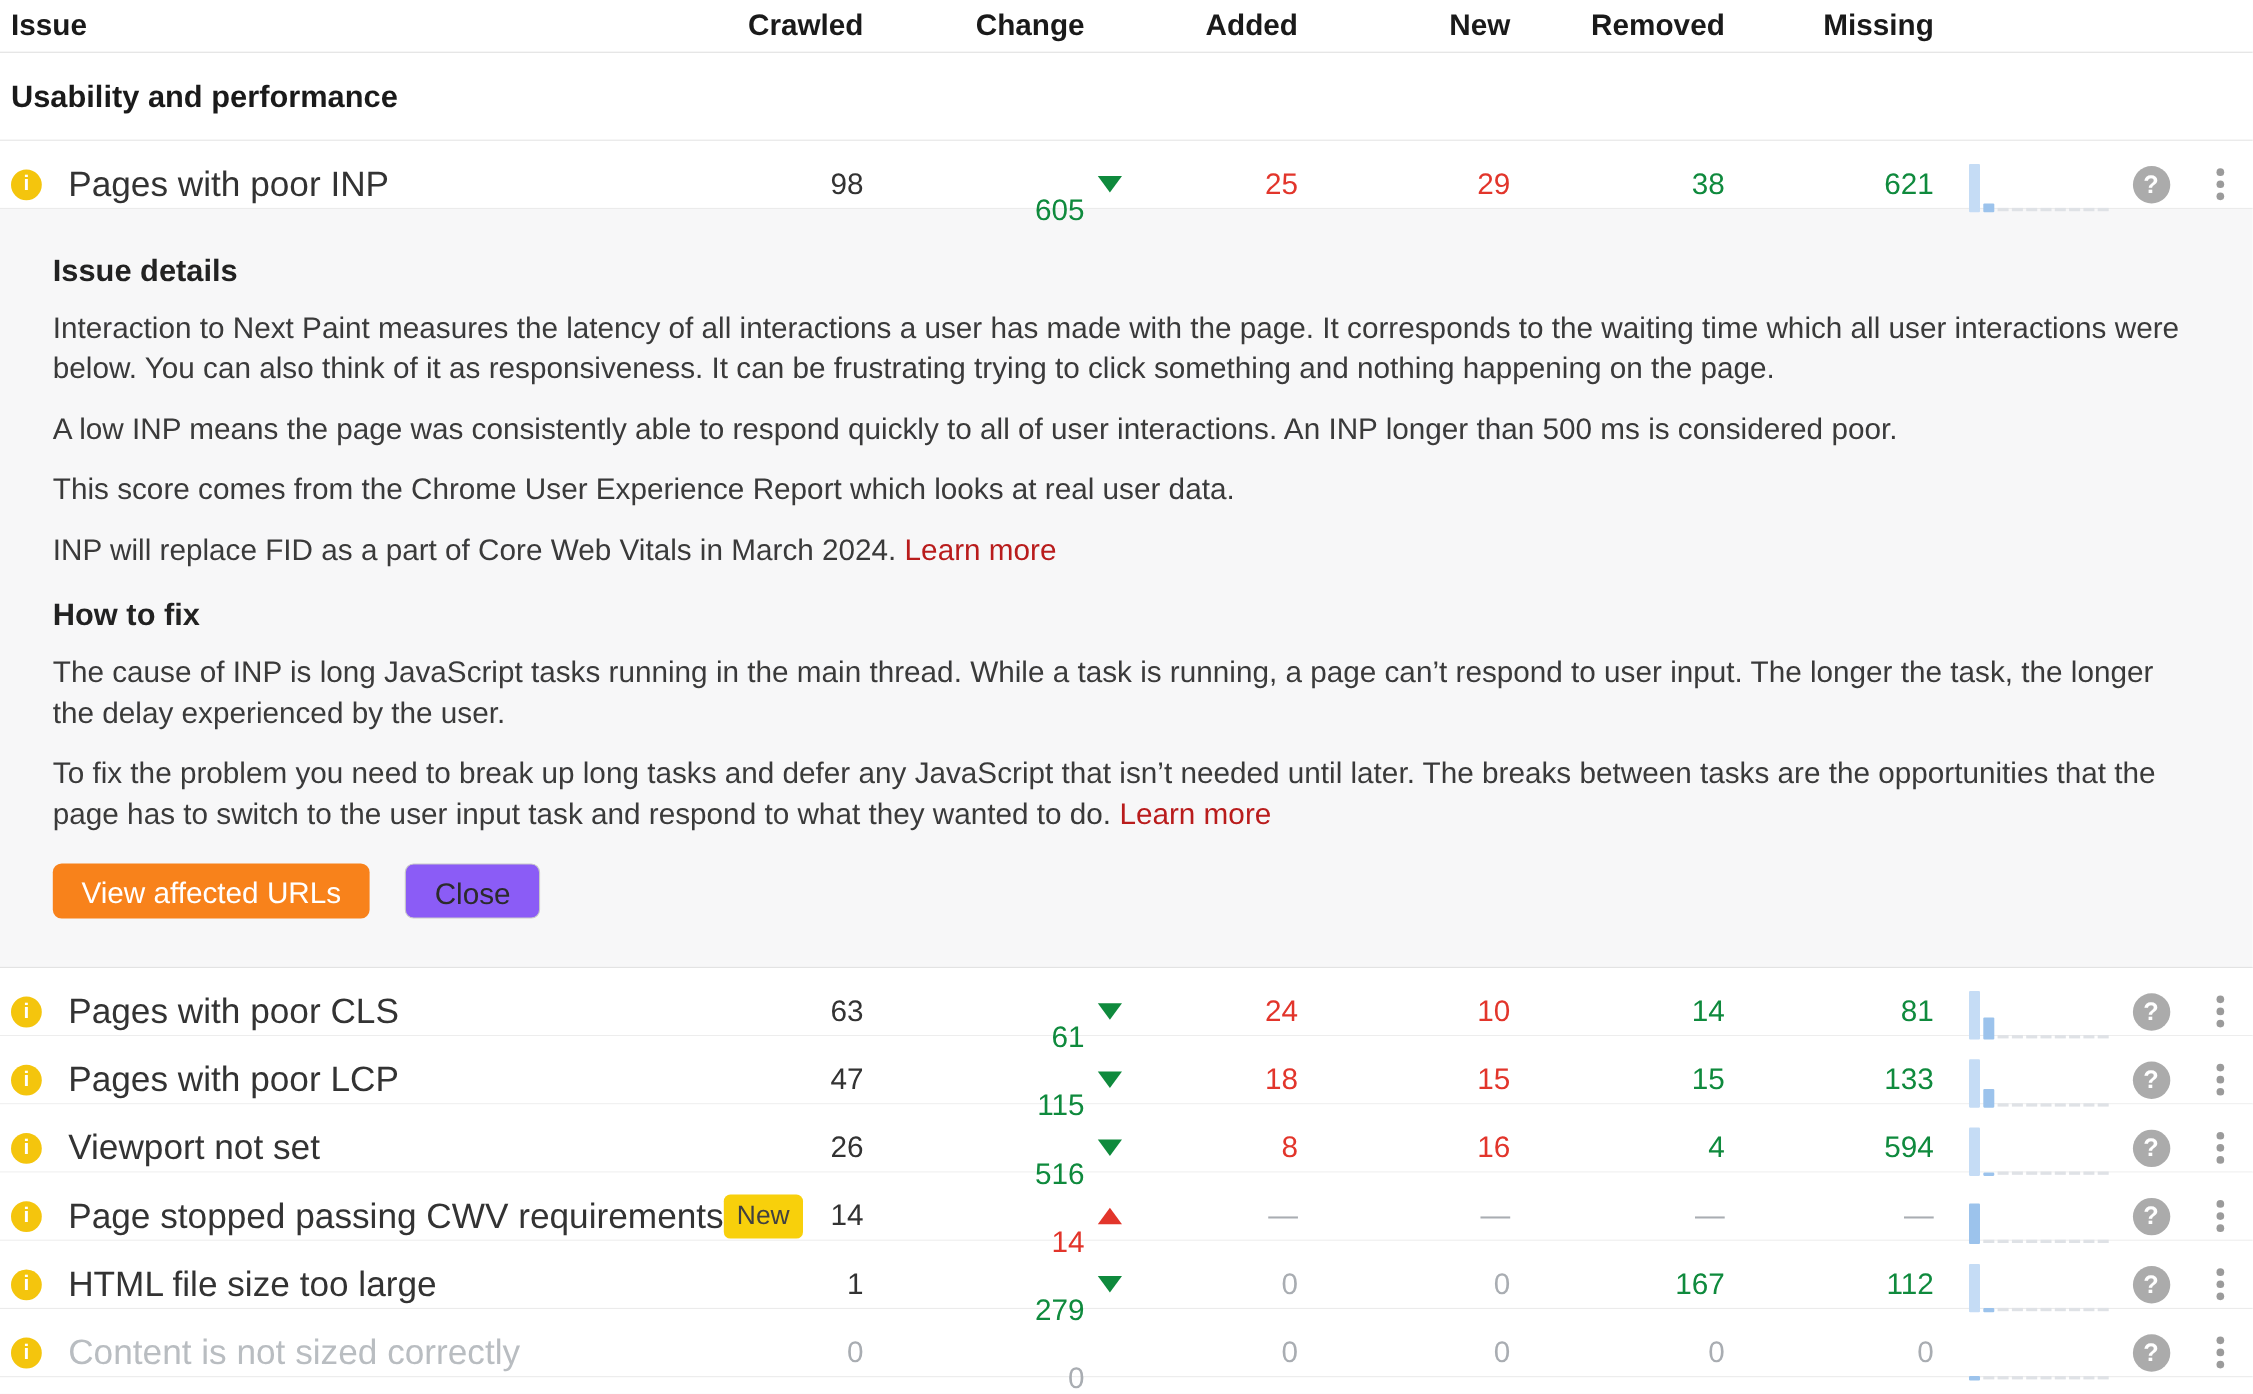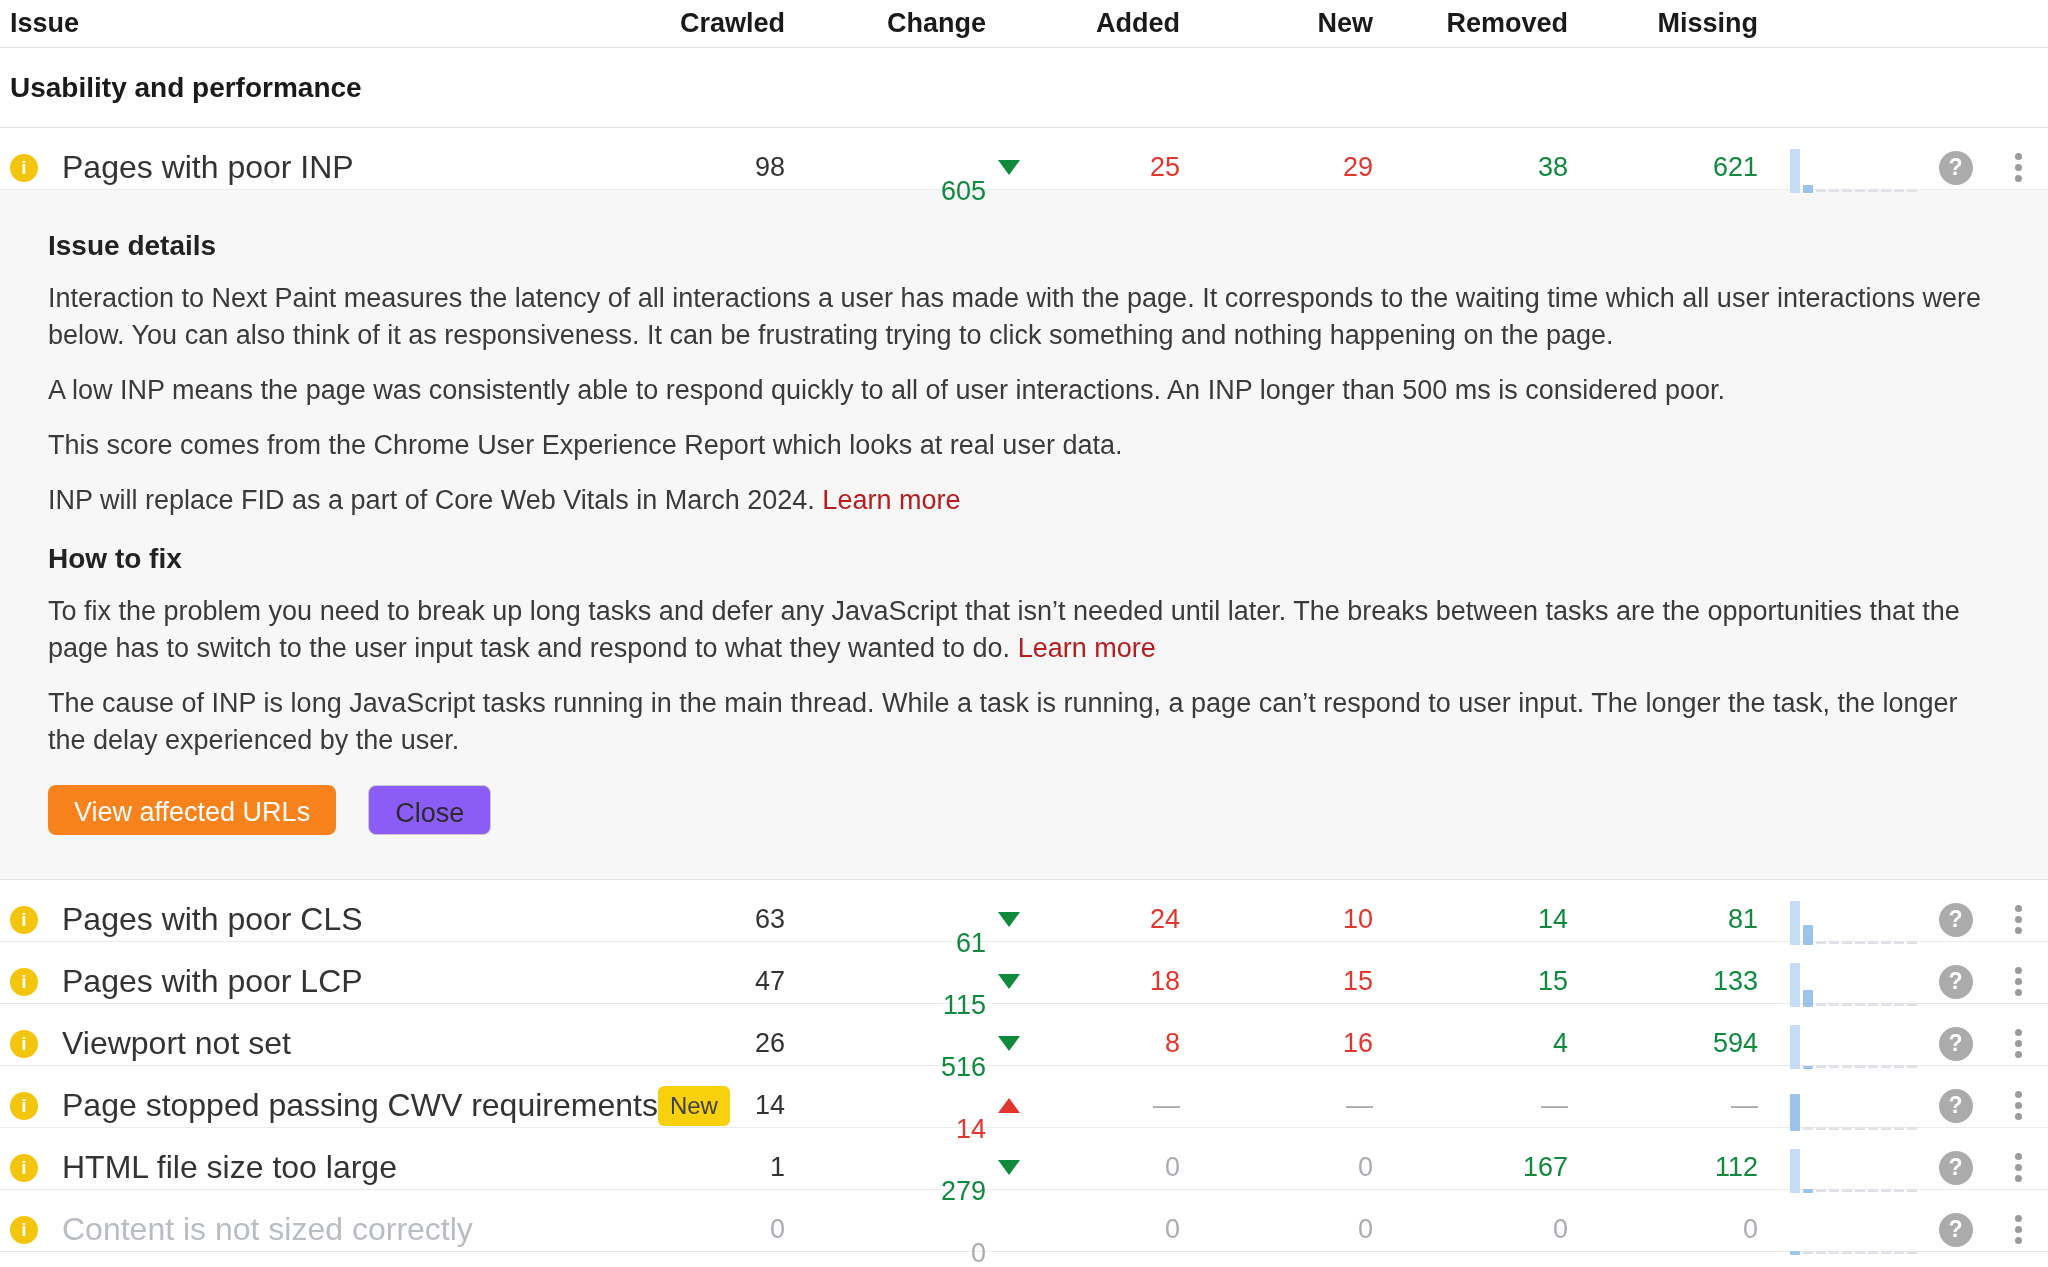--- a/index.html
+++ b/index.html
@@ -140,22 +140,22 @@
   </div>
   </div>
 
 <div class="panel">
   <div class="panel-heading">Issue details</div>
   <p>Interaction to Next Paint measures the latency of all interactions a user has made with the page. It corresponds to the waiting time which all user interactions were below. You can also think of it as responsiveness. It can be frustrating trying to click something and nothing happening on the page.</p>
   <p>A low INP means the page was consistently able to respond quickly to all of user interactions. An INP longer than 500 ms is considered poor.</p>
   <p>This score comes from the Chrome User Experience Report which looks at real user data.</p>
   <p><span>INP will replace FID as a part of Core Web Vitals in March 2024.</span> <a class="link">Learn more</a></p>
   <div class="panel-heading htf">How to fix</div>
+  <p>The cause of INP is long JavaScript tasks running in the main thread. While a task is running, a page can’t respond to user input. The longer the task, the longer the delay experienced by the user.</p>
   <p><span>To fix the problem you need to break up long tasks and defer any JavaScript that isn’t needed until later. The breaks between tasks are the opportunities that the page has to switch to the user input task and respond to what they wanted to do.</span> <a class="link">Learn more</a></p>
-  <p>The cause of INP is long JavaScript tasks running in the main thread. While a task is running, a page can’t respond to user input. The longer the task, the longer the delay experienced by the user.</p>
   <div class="btns">
     <button class="btn btn-primary">View affected URLs</button>
     <button class="btn btn-secondary">Close</button>
   </div>
 </div>
 
 <div>
     <div class="grid-row row">
     <div class="label-wrap">
       <i class="info">i</i>

